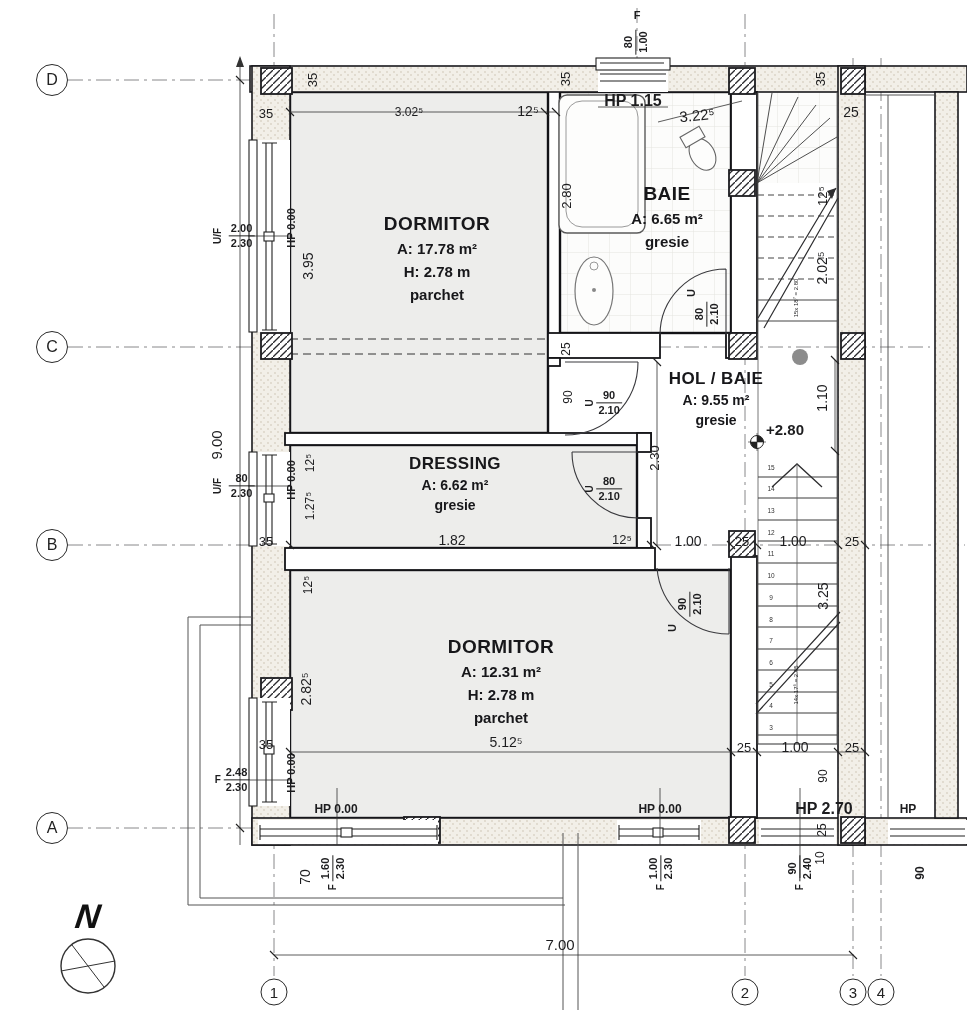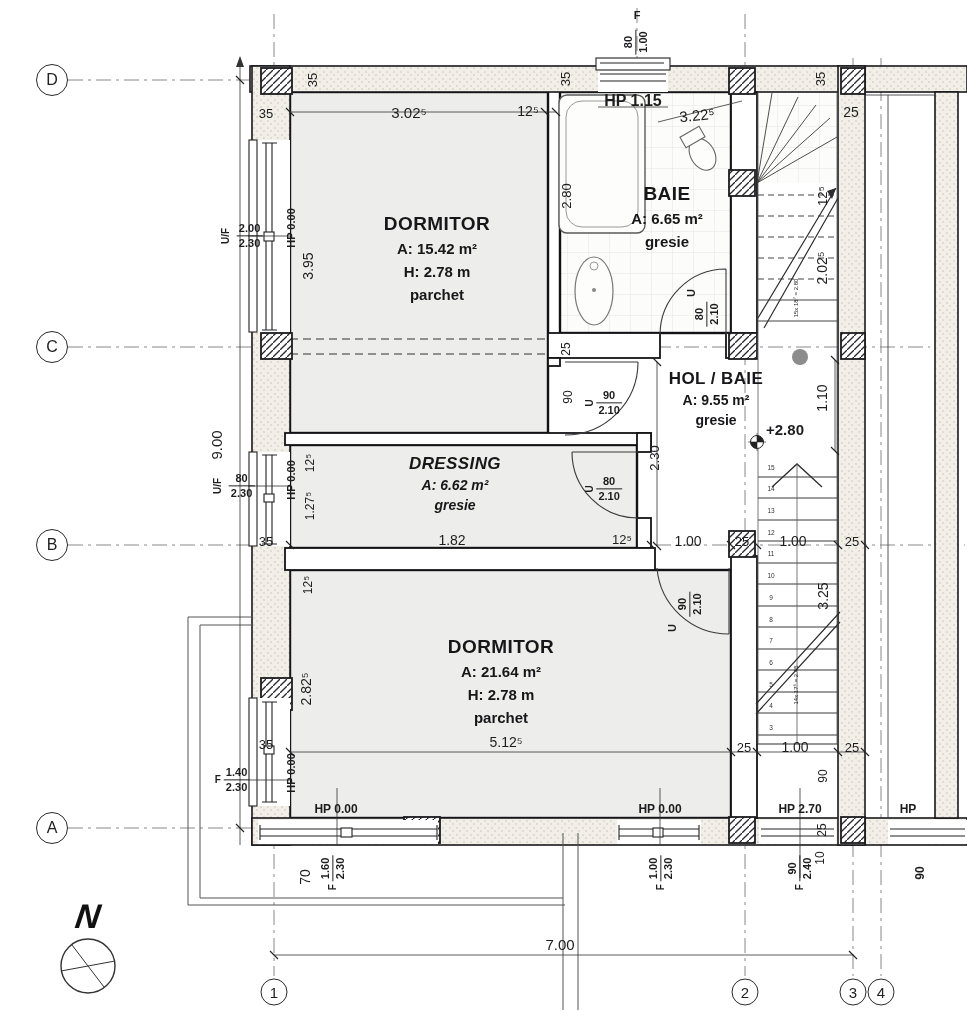--- a/index.html
+++ b/index.html
@@ -225,21 +225,21 @@
     <circle cx="88" cy="966" r="27"></circle>
     <path d="M72,945 L104,987 M61,971 L115,961" stroke-width="1"></path>
   </g>
 </svg>
 
 <div id="labels">
   <div id="north-label" style="left:88px;top:916px">N</div>
 
 <div class="lbl b" style="left: 637px; top: 15px; font-size: 11px; transform: translate(-50%, -50%);">F</div>
       <div class="lbl b" style="left: 633px; top: 101px; font-size: 16px; transform: translate(-50%, -50%);">HP 1.15</div>
-      <div class="lbl" style="left: 409px; top: 112px; font-size: 15px; transform: translate(-50%, -50%);">3.02⁵</div>
+      <div class="lbl" style="left: 409px; top: 112px; font-size: 12px; transform: translate(-50%, -50%);">3.02⁵</div>
       <div class="lbl" style="left: 528px; top: 111px; font-size: 14px; transform: translate(-50%, -50%);">12⁵</div>
       <div class="lbl" style="left: 697px; top: 115px; font-size: 15px; transform: translate(-50%, -50%) rotate(-6deg);">3.22⁵</div>
       <div class="lbl" style="left: 312px; top: 80px; font-size: 13px; transform: translate(-50%, -50%) rotate(-90deg);">35</div>
       <div class="lbl" style="left: 565px; top: 79px; font-size: 13px; transform: translate(-50%, -50%) rotate(-90deg);">35</div>
       <div class="lbl" style="left: 820px; top: 79px; font-size: 13px; transform: translate(-50%, -50%) rotate(-90deg);">35</div>
       <div class="lbl" style="left: 266px; top: 113px; font-size: 13px; transform: translate(-50%, -50%);">35</div>
       <div class="lbl" style="left: 851px; top: 112px; font-size: 14px; transform: translate(-50%, -50%);">25</div>
       <div class="lbl b" style="left: 291px; top: 228px; font-size: 11px; transform: translate(-50%, -50%) rotate(-90deg);">HP 0.00</div>
       <div class="lbl" style="left: 308px; top: 266px; font-size: 14px; transform: translate(-50%, -50%) rotate(-90deg);">3.95</div>
       <div class="lbl" style="left: 566px; top: 196px; font-size: 13px; transform: translate(-50%, -50%) rotate(-90deg);">2.80</div>
@@ -269,46 +269,46 @@
       <div class="lbl" style="left: 823px; top: 596px; font-size: 14px; transform: translate(-50%, -50%) rotate(-90deg);">3.25</div>
       <div class="lbl" style="left: 796px; top: 685px; font-size: 6px; transform: translate(-50%, -50%) rotate(-90deg);">14x 17⁵ = 2.45</div>
       <div class="lbl b" style="left: 291px; top: 773px; font-size: 11px; transform: translate(-50%, -50%) rotate(-90deg);">HP 0.00</div>
       <div class="lbl" style="left: 266px; top: 744px; font-size: 13px; transform: translate(-50%, -50%);">35</div>
       <div class="lbl" style="left: 506px; top: 742px; font-size: 14px; transform: translate(-50%, -50%);">5.12⁵</div>
       <div class="lbl" style="left: 744px; top: 747px; font-size: 13px; transform: translate(-50%, -50%);">25</div>
       <div class="lbl" style="left: 795px; top: 747px; font-size: 14px; transform: translate(-50%, -50%);">1.00</div>
       <div class="lbl" style="left: 852px; top: 747px; font-size: 13px; transform: translate(-50%, -50%);">25</div>
       <div class="lbl b" style="left: 336px; top: 809px; font-size: 12px; transform: translate(-50%, -50%);">HP 0.00</div>
       <div class="lbl b" style="left: 660px; top: 809px; font-size: 12px; transform: translate(-50%, -50%);">HP 0.00</div>
-      <div class="lbl b" style="left: 800px; top: 809px; font-size: 12px; transform: translate(-50%, -50%);">HP 2.70</div>
+      <div class="lbl b" style="left: 824px; top: 809px; font-size: 16px; transform: translate(-50%, -50%);">HP 2.70</div>
       <div class="lbl b" style="left: 908px; top: 809px; font-size: 12px; transform: translate(-50%, -50%);">HP</div>
       <div class="lbl" style="left: 305px; top: 877px; font-size: 14px; transform: translate(-50%, -50%) rotate(-90deg);">70</div>
       <div class="lbl" style="left: 823px; top: 776px; font-size: 12px; transform: translate(-50%, -50%) rotate(-90deg);">90</div>
       <div class="lbl" style="left: 822px; top: 830px; font-size: 12px; transform: translate(-50%, -50%) rotate(-90deg);">25</div>
       <div class="lbl" style="left: 820px; top: 858px; font-size: 12px; transform: translate(-50%, -50%) rotate(-90deg);">10</div>
       <div class="lbl b" style="left: 920px; top: 873px; font-size: 12px; transform: translate(-50%, -50%) rotate(-90deg);">90</div>
       <div class="lbl" style="left: 560px; top: 944px; font-size: 15px; transform: translate(-50%, -50%);">7.00</div>
-      <div class="frac" style="left: 240px; top: 236px; transform: translate(-50%, -50%);">
+      <div class="frac" style="left: 232px; top: 236px; transform: translate(-50%, -50%);">
         <span class="pfx rot">U/F</span>
         <span class="stack">
           <span>2.00</span>
           <span class="under">2.30</span>
         </span>
       </div>
       <div class="frac" style="left: 232px; top: 486px; transform: translate(-50%, -50%);">
         <span class="pfx rot">U/F</span>
         <span class="stack">
           <span>80</span>
           <span class="under">2.30</span>
         </span>
       </div>
       <div class="frac" style="left: 232px; top: 780px; transform: translate(-50%, -50%);">
         <span class="pfx">F</span>
         <span class="stack">
-          <span>1.40</span>
+          <span>2.48</span>
           <span class="under">2.30</span>
         </span>
       </div>
       <div class="frac" style="left: 636px; top: 42px; transform: translate(-50%, -50%) rotate(-90deg);">
         <span class="stack">
           <span>80</span>
           <span class="under">1.00</span>
         </span>
       </div>
       <div class="frac" style="left: 604px; top: 403px; transform: translate(-50%, -50%);">
@@ -353,42 +353,42 @@
       </div>
       <div class="frac" style="left: 800px; top: 873px; transform: translate(-50%, -50%) rotate(-90deg);">
         <span class="pfx">F</span>
         <span class="stack">
           <span>90</span>
           <span class="under">2.40</span>
         </span>
       </div>
       <div class="room" style="left: 437px; top: 214px;">
         <div class="nm">DORMITOR</div>
-        <div class="ln">A: 15.42 m²</div>
+        <div class="ln">A: 17.78 m²</div>
         <div class="ln">H: 2.78 m</div>
         <div class="ln">parchet</div>
       </div>
       <div class="room" style="left: 667px; top: 184px;">
         <div class="nm">BAIE</div>
         <div class="ln">A: 6.65 m²</div>
         <div class="ln">gresie</div>
       </div>
       <div class="room small" style="left: 716px; top: 370px;">
         <div class="nm">HOL / BAIE</div>
         <div class="ln">A: 9.55 m²</div>
         <div class="ln">gresie</div>
       </div>
-      <div class="room small" style="left: 455px; top: 455px; font-style: italic;">
+      <div class="room small" style="left: 455px; top: 455px;">
         <div class="nm">DRESSING</div>
         <div class="ln">A: 6.62 m²</div>
         <div class="ln">gresie</div>
       </div>
       <div class="room" style="left: 501px; top: 637px;">
         <div class="nm">DORMITOR</div>
-        <div class="ln">A: 21.64 m²</div>
+        <div class="ln">A: 12.31 m²</div>
         <div class="ln">H: 2.78 m</div>
         <div class="ln">parchet</div>
       </div>
       <div class="bub" style="left: 52px; top: 80px; width: 30px; height: 30px;">D</div>
       <div class="bub" style="left: 52px; top: 347px; width: 30px; height: 30px;">C</div>
       <div class="bub" style="left: 52px; top: 545px; width: 30px; height: 30px;">B</div>
       <div class="bub" style="left: 52px; top: 828px; width: 30px; height: 30px;">A</div>
       <div class="bub num" style="left: 274px; top: 992px; width: 25px; height: 25px;">1</div>
       <div class="bub num" style="left: 745px; top: 992px; width: 25px; height: 25px;">2</div>
       <div class="bub num" style="left: 853px; top: 992px; width: 25px; height: 25px;">3</div>

